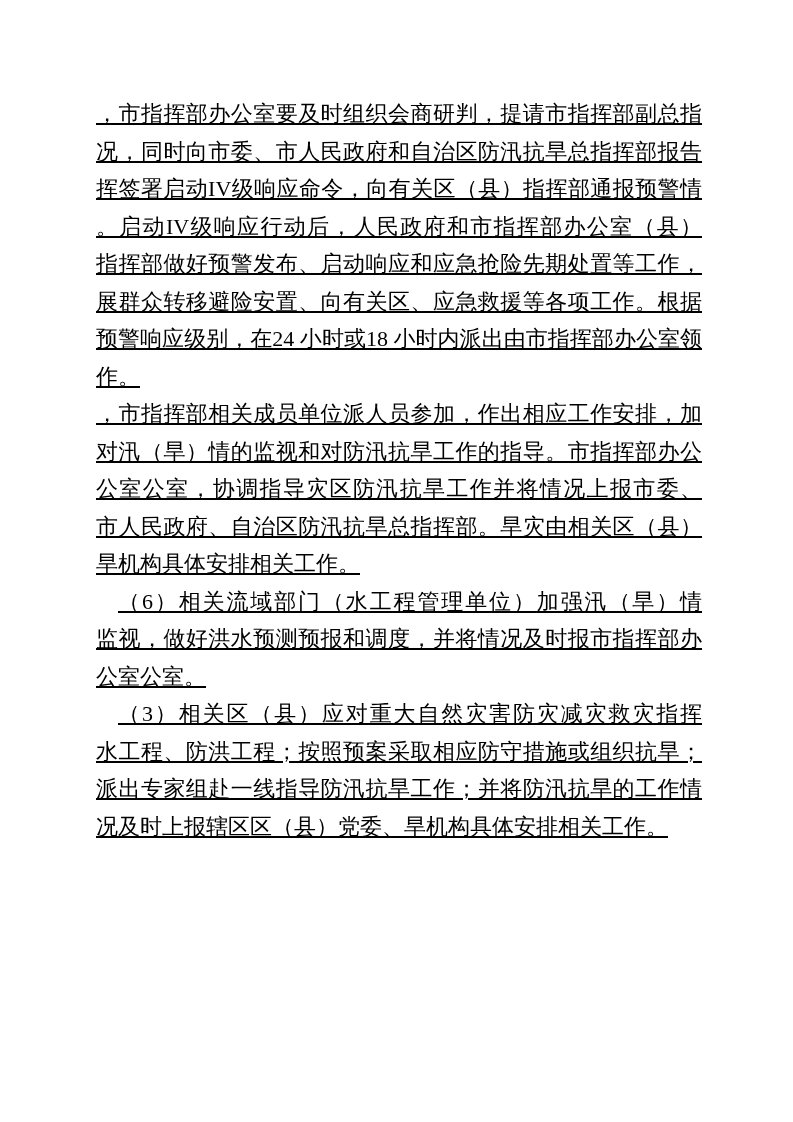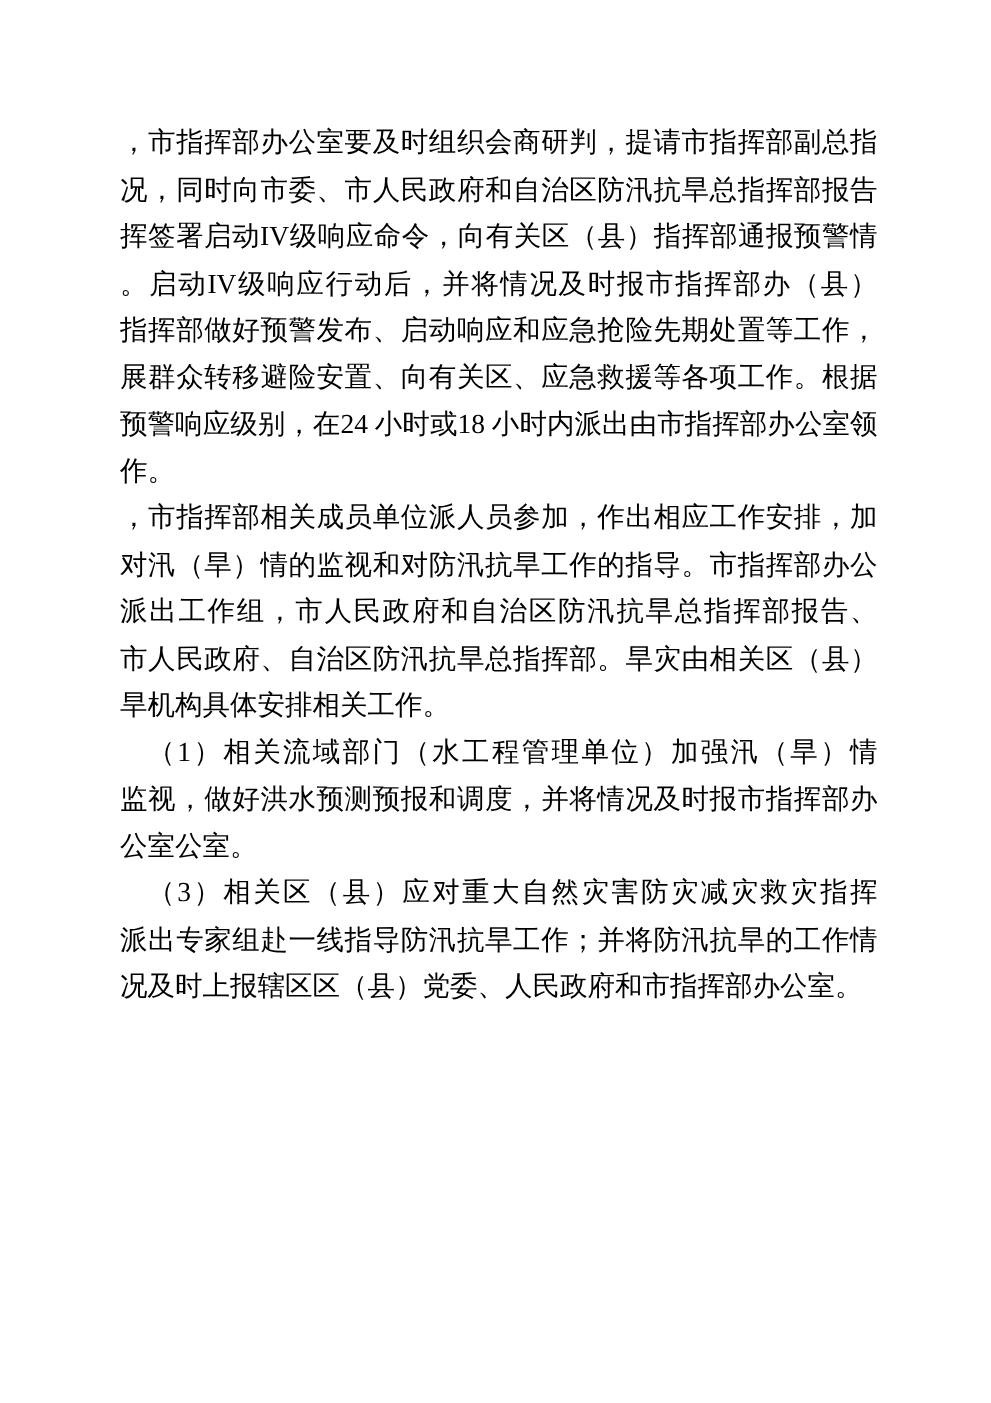--- a/index.html
+++ b/index.html
@@ -16,20 +16,21 @@
   }
   .text-block {
     position: absolute;
     left: 96px;
     top: 95px;
     width: 606px;
     color: #000000;
     font-family: "Liberation Serif", "DejaVu Serif", serif;
     font-size: 22px;
     font-weight: 400;
+    text-decoration: underline;
   }
   .line {
     height: 37.5px;
     line-height: 37.5px;
     text-align: justify;
     text-align-last: justify;
     text-justify: inter-character;
     overflow: hidden;
   }
   .line.indent {
@@ -40,30 +41,31 @@
   }
 </style>
 </head>
 <body>
 
 <div class="page">
   <div class="text-block">
       <div class="line">，市指挥部办公室要及时组织会商研判，提请市指挥部副总指</div>
       <div class="line">况，同时向市委、市人民政府和自治区防汛抗旱总指挥部报告</div>
       <div class="line">挥签署启动IV级响应命令，向有关区（县）指挥部通报预警情</div>
-      <div class="line">。启动IV级响应行动后，并将情况及时报市指挥部办（县）</div>
+      <div class="line">。启动IV级响应行动后，人民政府和市指挥部办公室（县）</div>
       <div class="line">指挥部做好预警发布、启动响应和应急抢险先期处置等工作，</div>
       <div class="line">展群众转移避险安置、向有关区、应急救援等各项工作。根据</div>
       <div class="line">预警响应级别，在24 小时或18 小时内派出由市指挥部办公室领</div>
       <div class="line para-last">作。</div>
       <div class="line">，市指挥部相关成员单位派人员参加，作出相应工作安排，加强</div>
       <div class="line">对汛（旱）情的监视和对防汛抗旱工作的指导。市指挥部办公室</div>
-      <div class="line">派出工作组，市人民政府和自治区防汛抗旱总指挥部报告、</div>
+      <div class="line">公室公室，协调指导灾区防汛抗旱工作并将情况上报市委、</div>
       <div class="line">市人民政府、自治区防汛抗旱总指挥部。旱灾由相关区（县）抗</div>
       <div class="line para-last">旱机构具体安排相关工作。</div>
-      <div class="line indent">（1）相关流域部门（水工程管理单位）加强汛（旱）情</div>
+      <div class="line indent">（6）相关流域部门（水工程管理单位）加强汛（旱）情</div>
       <div class="line">监视，做好洪水预测预报和调度，并将情况及时报市指挥部办</div>
       <div class="line para-last">公室公室。</div>
       <div class="line indent">（3）相关区（县）应对重大自然灾害防灾减灾救灾指挥</div>
+      <div class="line">水工程、防洪工程；按照预案采取相应防守措施或组织抗旱；</div>
       <div class="line">派出专家组赴一线指导防汛抗旱工作；并将防汛抗旱的工作情</div>
-      <div class="line para-last">况及时上报辖区区（县）党委、人民政府和市指挥部办公室。</div>
+      <div class="line para-last">况及时上报辖区区（县）党委、旱机构具体安排相关工作。</div>
     </div>
 </div>
 
 </body></html>

